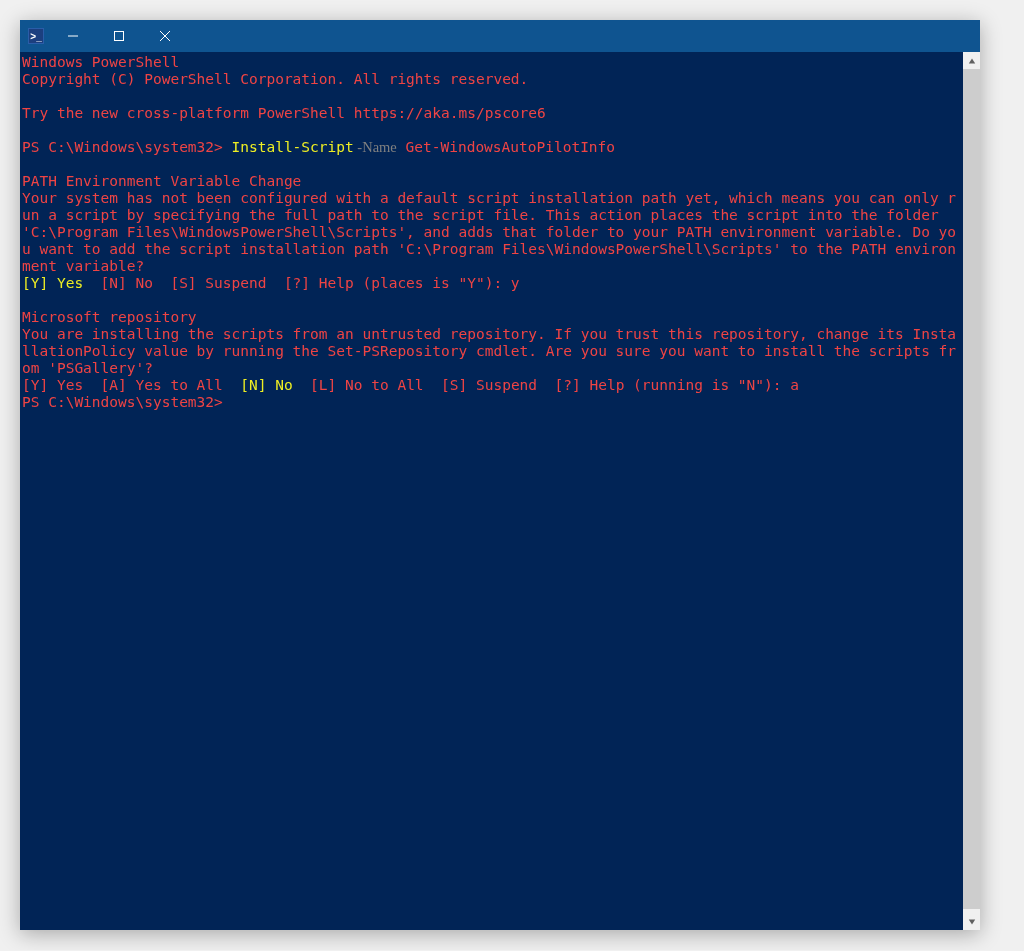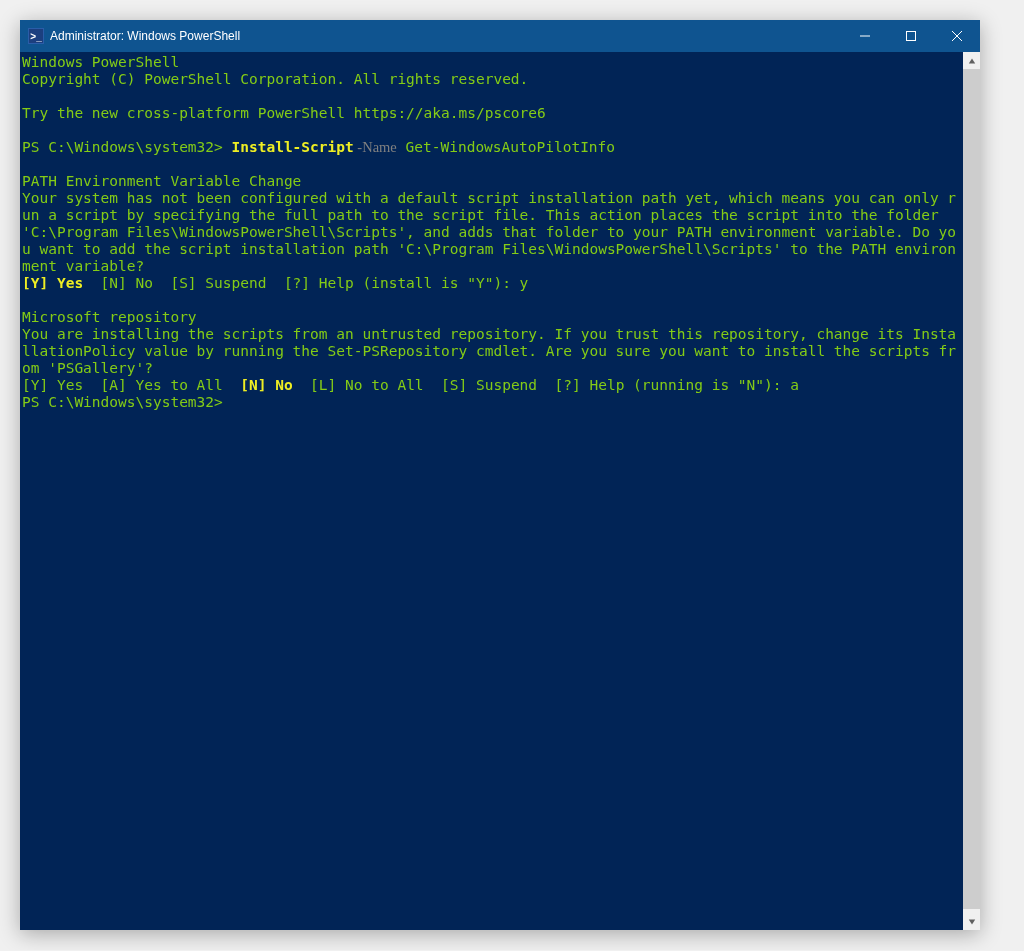--- a/index.html
+++ b/index.html
@@ -92,31 +92,30 @@
     .scroll-arrow.down { bottom: 0; }
     .scroll-arrow svg { width: 8px; height: 8px; fill: #606060; }
     .scroll-thumb {
       position: absolute;
       left: 0;
       top: 17px;
       width: 17px;
       height: 840px;
       background: #cdcdcd;
     }
-    .yellow { color: #eeee23; font-weight: bold; }
+    .yellow { color: #eeee23; }
     .gray  { color: #808080; font-family: Liberation Serif, serif; }
-    .white { color: #84cc16; }
+    .white { color: #ef4444; }
   </style>
 </head>
 <body>
 
 <div class="window">
   <div class="titlebar">
     <span class="titlebar-icon">&gt;_</span>
-    <span class="titlebar-title">Administrator: Windows PowerShell</span>
     <div class="titlebar-controls">
       <div class="ctrl-btn">
         <svg viewBox="0 0 10 10">
             <path d="M0 5 H10"></path>
           </svg>
       </div>
       <div class="ctrl-btn">
         <svg viewBox="0 0 10 10">
             <rect x="0.5" y="0.5" width="9" height="9"></rect>
           </svg>
@@ -132,21 +131,21 @@
   <div class="console-wrap">
     <div class="console"><span class="white">Windows PowerShell</span>
 <span class="white">Copyright (C) PowerShell Corporation. All rights reserved.</span>
 
 <span class="white">Try the new cross-platform PowerShell https://aka.ms/pscore6</span>
 
 <span class="white">PS C:\Windows\system32&gt; </span><span class="yellow">Install-Script</span><span class="gray"> -Name</span><span class="white"> Get-WindowsAutoPilotInfo</span>
 
 <span class="white">PATH Environment Variable Change</span>
 <span class="white">Your system has not been configured with a default script installation path yet, which means you can only run a script by specifying the full path to the script file. This action places the script into the folder 'C:\Program Files\WindowsPowerShell\Scripts', and adds that folder to your PATH environment variable. Do you want to add the script installation path 'C:\Program Files\WindowsPowerShell\Scripts' to the PATH environment variable?</span>
-<span class="yellow">[Y] Yes</span><span class="white">  [N] No  [S] Suspend  [?] Help (install is "Y"): y</span>
+<span class="yellow">[Y] Yes</span><span class="white">  [N] No  [S] Suspend  [?] Help (places is "Y"): y</span>
 
 <span class="white">Microsoft repository</span>
 <span class="white">You are installing the scripts from an untrusted repository. If you trust this repository, change its InstallationPolicy value by running the Set-PSRepository cmdlet. Are you sure you want to install the scripts from 'PSGallery'?</span>
 <span class="white">[Y] Yes  [A] Yes to All  </span><span class="yellow">[N] No</span><span class="white">  [L] No to All  [S] Suspend  [?] Help (running is "N"): a</span>
 <span class="white">PS C:\Windows\system32&gt;</span></div>
 
     <div class="scrollbar">
       <div class="scroll-arrow up">
         <svg viewBox="0 0 10 10">
             <path d="M5 2 L9 8 L1 8 Z"></path>

